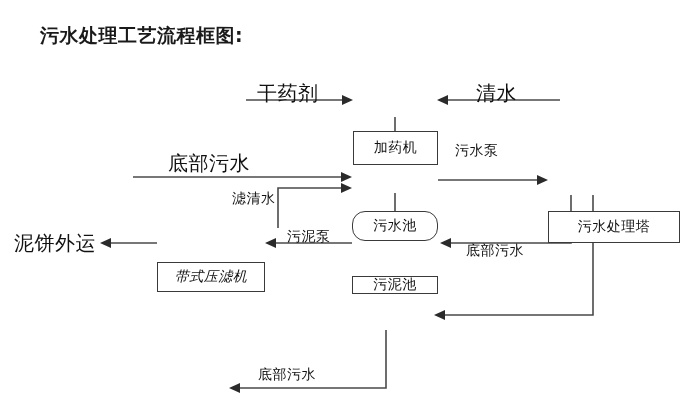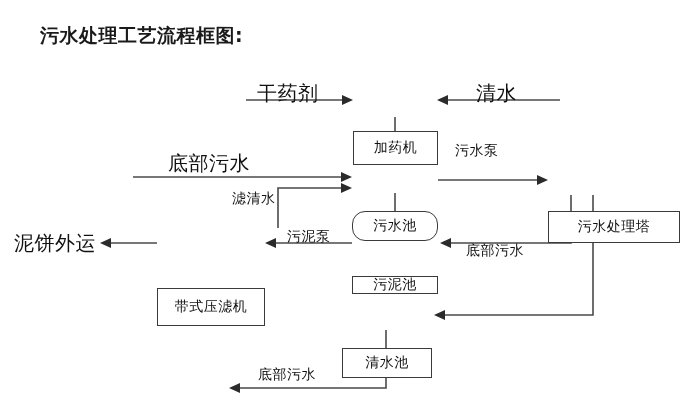--- a/index.html
+++ b/index.html
@@ -128,31 +128,28 @@
   </div>
 
   <div class="node" style="left:352px; top:163px; width:86px; height:30px;border-radius:13px;">
     <span>污水池</span>
   </div>
 
   <div class="node" style="left:548px; top:163px; width:132px; height:32px;">
     <span>污水处理塔</span>
   </div>
 
-  <div class="node" style="left:157px; top:240px; width:108px; height:38px;">
+  <div class="node" style="left:157px; top:214px; width:108px; height:30px;font-style:italic;">
     <span>带式压滤机</span>
   </div>
 
   <div class="node" style="left:352px; top:228px; width:86px; height:18px;">
     <span>污泥池</span>
   </div>
 
-  <div class="node" style="left:342px; top:300px; width:90px; height:30px;">
-    <span>清水池</span>
-  </div>
 
   <div class="term" style="left:257px; top:80px;">干药剂</div>
 
   <div class="term" style="left:476px; top:80px;">清水</div>
 
   <div class="term" style="left:168px; top:150px;">底部污水</div>
 
   <div class="term" style="left:14px; top:230px;">泥饼外运</div>
 
   <div class="edge-label" style="left:455px; top:142px;">污水泵</div>

